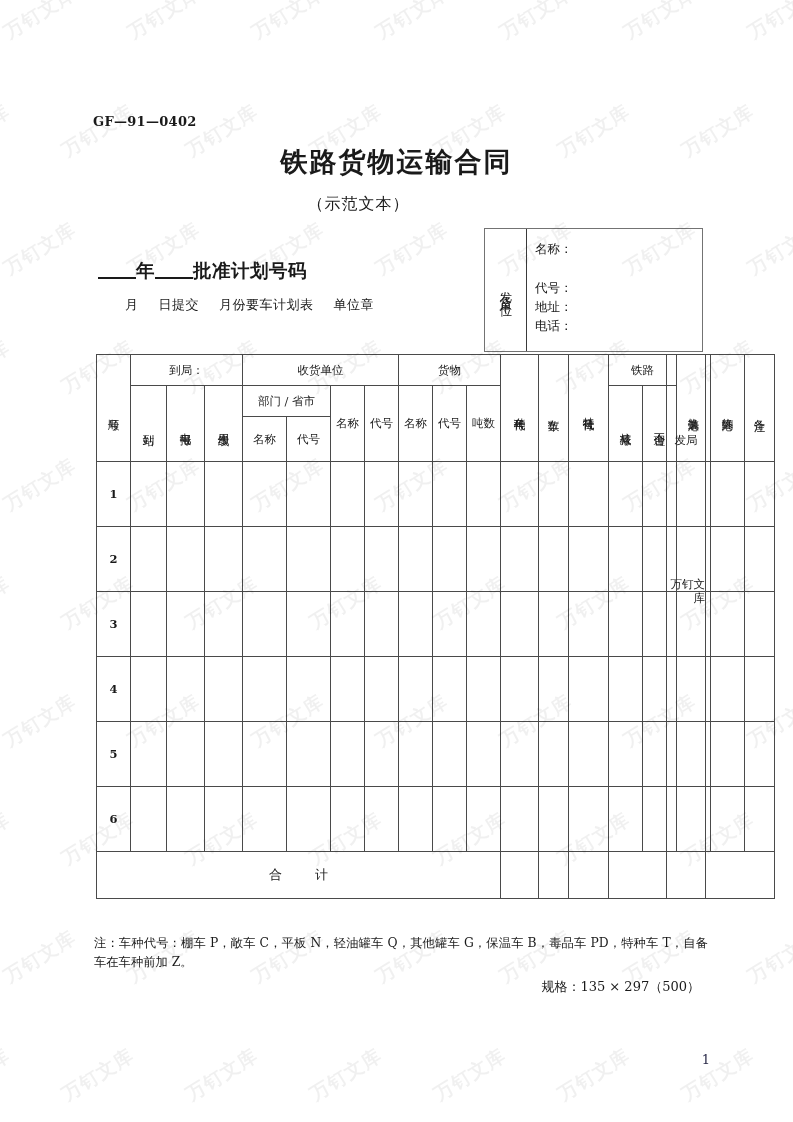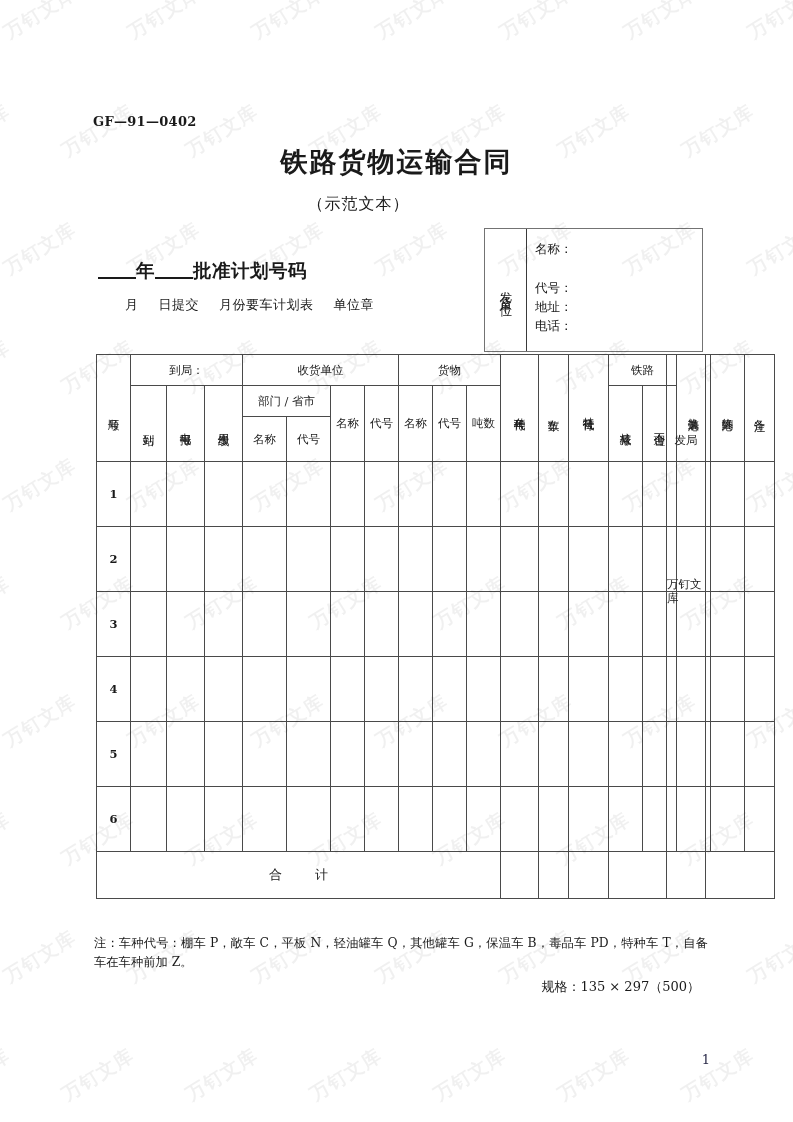--- a/index.html
+++ b/index.html
@@ -178,21 +178,21 @@
     top: 354px;
     width: 40px;
     border: 1px solid #4a4a4a;
     box-sizing: border-box;
     font-size: 11.5px;
   }
   .right-col .seg {
     display: flex;
     align-items: center;
     justify-content: center;
-    text-align: left;
+    text-align: right;
     line-height: 1.25;
     box-sizing: border-box;
   }
 
   
   .note {
     position: absolute;
     left: 94px;
     top: 934px;
     width: 614px;

